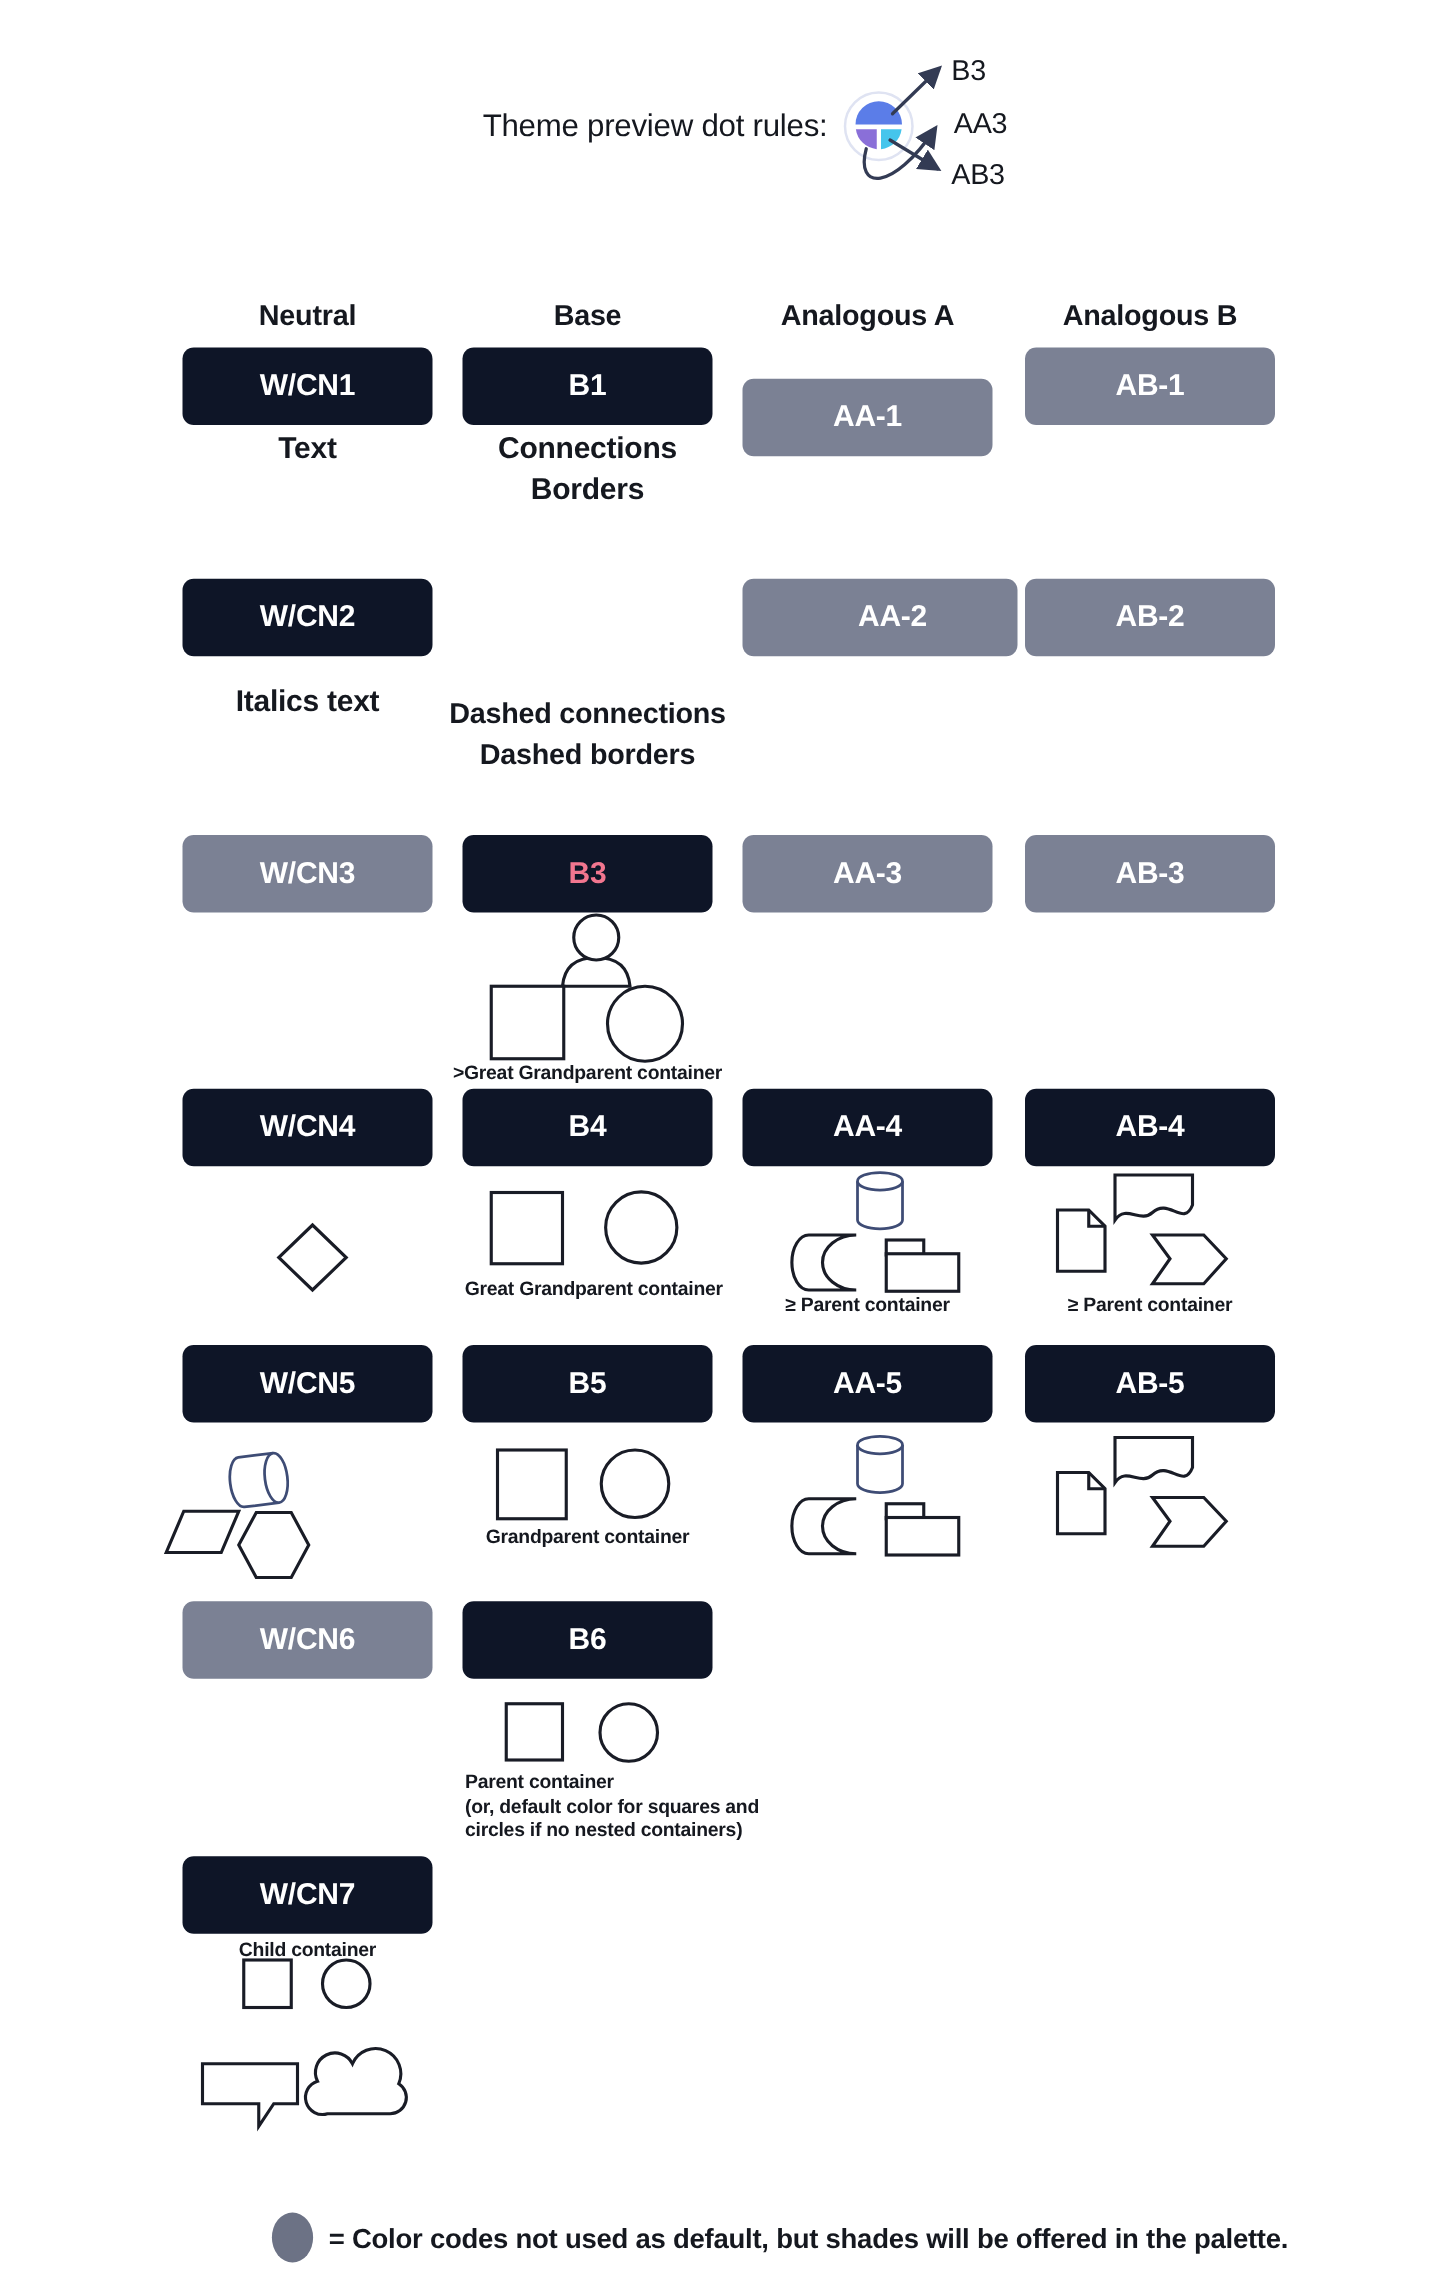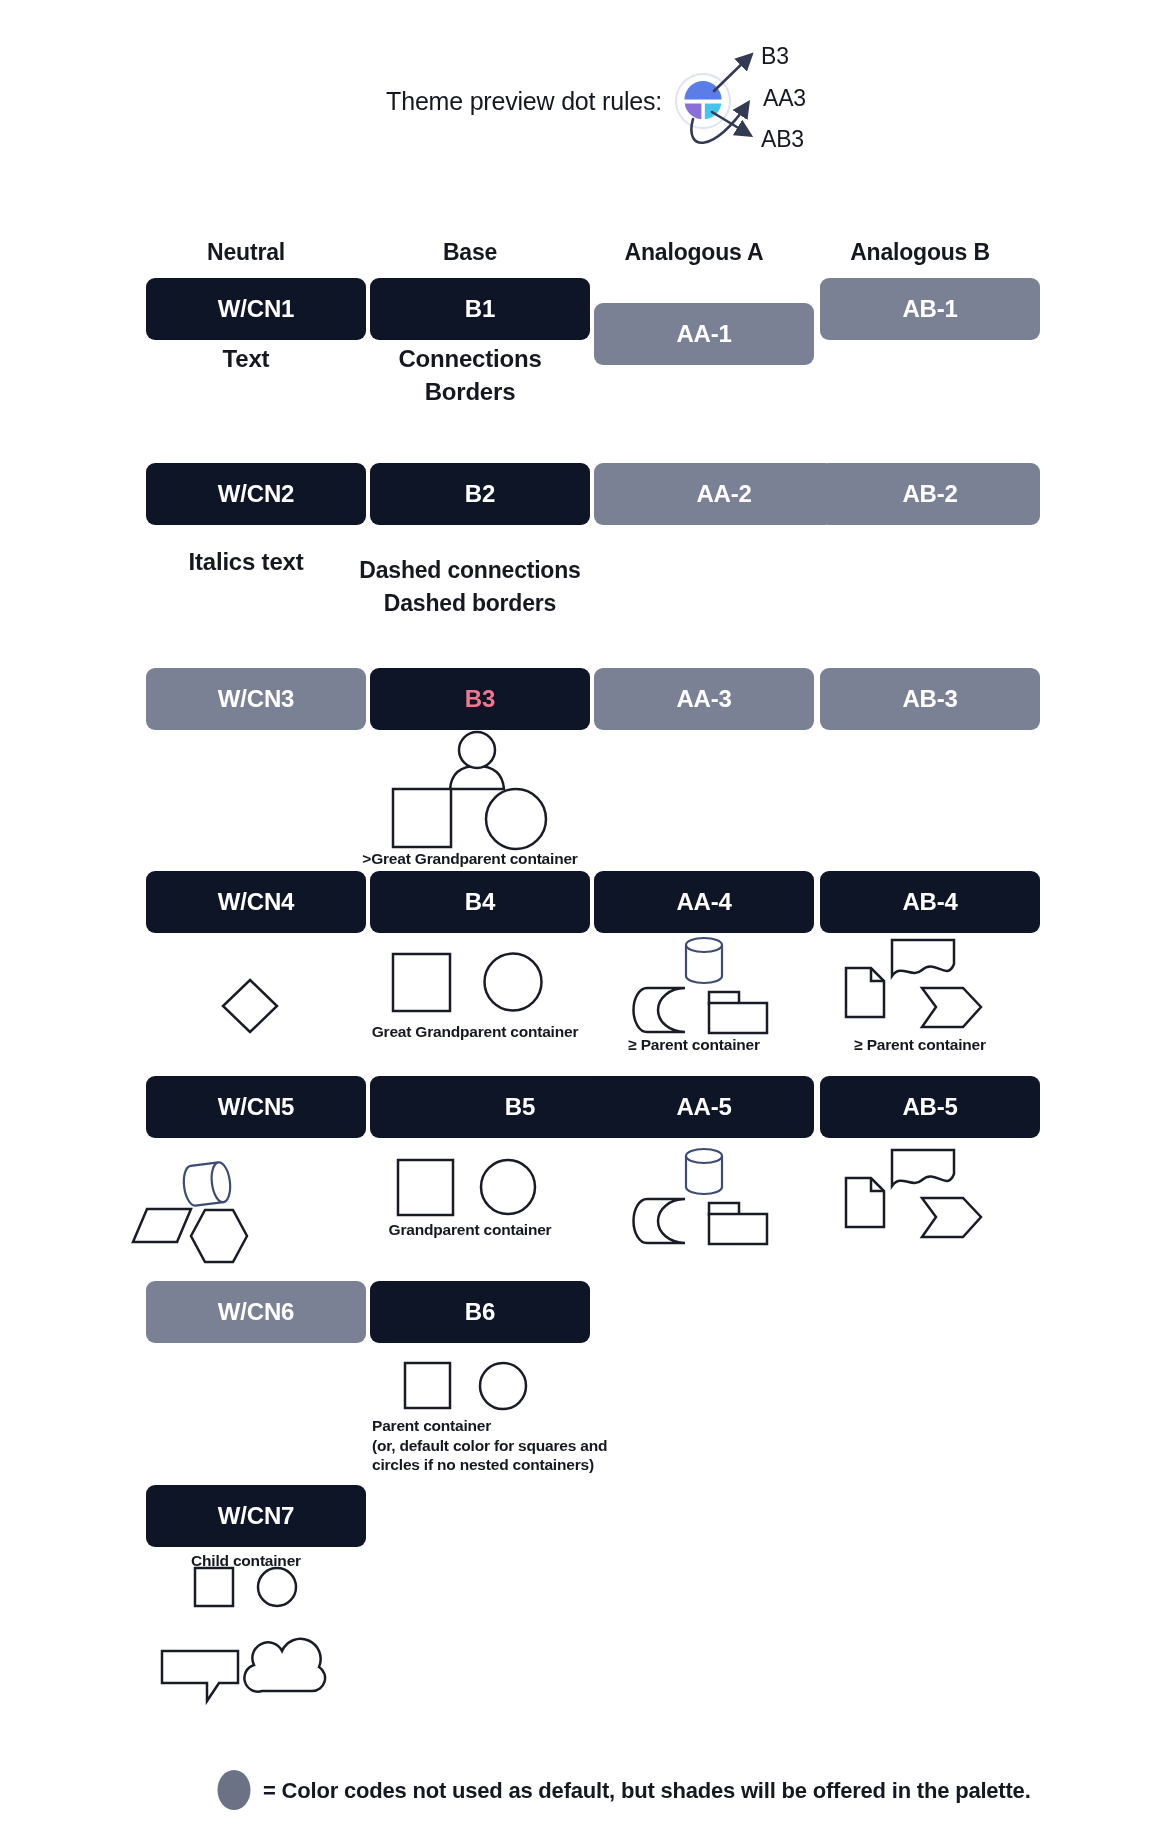--- a/index.html
+++ b/index.html
@@ -12,21 +12,21 @@
   .ctr{text-align:center;}
   .rt{text-align:right;}
   .fs26{font-size:25px;line-height:31px;}
   .fs23{font-size:23px;line-height:28px;}
   .fs24{font-size:24px;line-height:29px;}
   .fs22{font-size:22px;line-height:27px;}
   .fs15{font-size:15.5px;line-height:19.5px;}
   .w200{width:200px;}
   .w230{width:230px;}
   .w240{width:240px;}
-  .swatch{position:absolute;width:220px;height:62px;border-radius:9px;
+  .swatch{position:absolute;width:200px;height:62px;border-radius:9px;
           display:flex;align-items:center;justify-content:center;
           font-size:24px;font-weight:700;letter-spacing:-0.2px;color:#fff;}
   .swatch[data-variant="dark"]{background:var(--swatch-dark,#0e1527);}
   .swatch[data-variant="gray"]{background:var(--swatch-gray,#7b8194);}
   .swatch[data-variant="dark-pink"]{background:var(--swatch-dark,#0e1527);color:var(--pink,#f2768f);}
   svg.overlay{position:absolute;left:0;top:0;pointer-events:none;}
   .sh{stroke:var(--shape-stroke,#191c26);stroke-width:2.5;fill:#fff;stroke-linejoin:miter;}
   .shn{stroke:var(--shape-stroke,#191c26);stroke-width:2.5;fill:none;}
   .shb{stroke:var(--cylinder-stroke,#3e4c75);stroke-width:2.2;fill:#fff;}
   .arrow{stroke:var(--arrow,#333b54);stroke-width:2.6;fill:none;stroke-linecap:round;}
@@ -51,21 +51,20 @@
   <div class="swatch" style="left:146px;top:278px;" data-variant="dark">W/CN1</div>
   <div class="swatch" style="left:370px;top:278px;" data-variant="dark">B1</div>
   <div class="swatch" style="left:594px;top:278px;margin-top:25px;" data-variant="gray">AA-1</div>
   <div class="swatch" style="left:820px;top:278px;" data-variant="gray">AB-1</div>
 
   <div class="t fs24 bold ctr w200 abs" style="left:146px;top:344px;">Text</div>
   <div class="t fs24 bold ctr w200 abs" style="left:370px;top:344px;">Connections</div>
   <div class="t fs24 bold ctr w200 abs" style="left:370px;top:377px;">Borders</div>
 
   <div class="swatch" style="left:146px;top:463px;" data-variant="dark">W/CN2</div>
-  <div class="swatch" style="left:370px;top:463px;" data-variant="dark">B2</div>
   <div class="swatch" style="left:594px;top:463px;padding-left:20px;" data-variant="gray">AA-2</div>
   <div class="swatch" style="left:820px;top:463px;" data-variant="gray">AB-2</div>
 
   <div class="t fs24 bold ctr w200 abs" style="left:146px;top:547px;">Italics text</div>
   <div class="t fs23 bold ctr w240 abs" style="left:350px;top:556px;">Dashed connections</div>
   <div class="t fs23 bold ctr w240 abs" style="left:350px;top:589px;">Dashed borders</div>
 
   <div class="swatch" style="left:146px;top:668px;" data-variant="gray">W/CN3</div>
   <div class="swatch" style="left:370px;top:668px;" data-variant="dark-pink">B3</div>
   <div class="swatch" style="left:594px;top:668px;" data-variant="gray">AA-3</div>
@@ -76,21 +75,21 @@
   <div class="swatch" style="left:146px;top:871px;" data-variant="dark">W/CN4</div>
   <div class="swatch" style="left:370px;top:871px;" data-variant="dark">B4</div>
   <div class="swatch" style="left:594px;top:871px;" data-variant="dark">AA-4</div>
   <div class="swatch" style="left:820px;top:871px;" data-variant="dark">AB-4</div>
 
   <div class="t fs15 bold ctr w240 abs" style="left:355px;top:1022px;">Great Grandparent container</div>
   <div class="t fs15 bold ctr w200 abs" style="left:594px;top:1035px;">≥  Parent container</div>
   <div class="t fs15 bold ctr w200 abs" style="left:820px;top:1035px;">≥ Parent container</div>
 
   <div class="swatch" style="left:146px;top:1076px;" data-variant="dark">W/CN5</div>
-  <div class="swatch" style="left:370px;top:1076px;padding-left:40px;" data-variant="dark">B5</div>
+  <div class="swatch" style="left:370px;top:1076px;" data-variant="dark">B5</div>
   <div class="swatch" style="left:594px;top:1076px;" data-variant="dark">AA-5</div>
   <div class="swatch" style="left:820px;top:1076px;" data-variant="dark">AB-5</div>
 
   <div class="t fs15 bold ctr w200 abs" style="left:370px;top:1220px;">Grandparent container</div>
 
   <div class="swatch" style="left:146px;top:1281px;" data-variant="gray">W/CN6</div>
   <div class="swatch" style="left:370px;top:1281px;" data-variant="dark">B6</div>
 
   <div class="abs" style="left:372px;top:1416px;">
     <span class="t fs15 bold" style="position:static;display:block;">Parent container</span>

